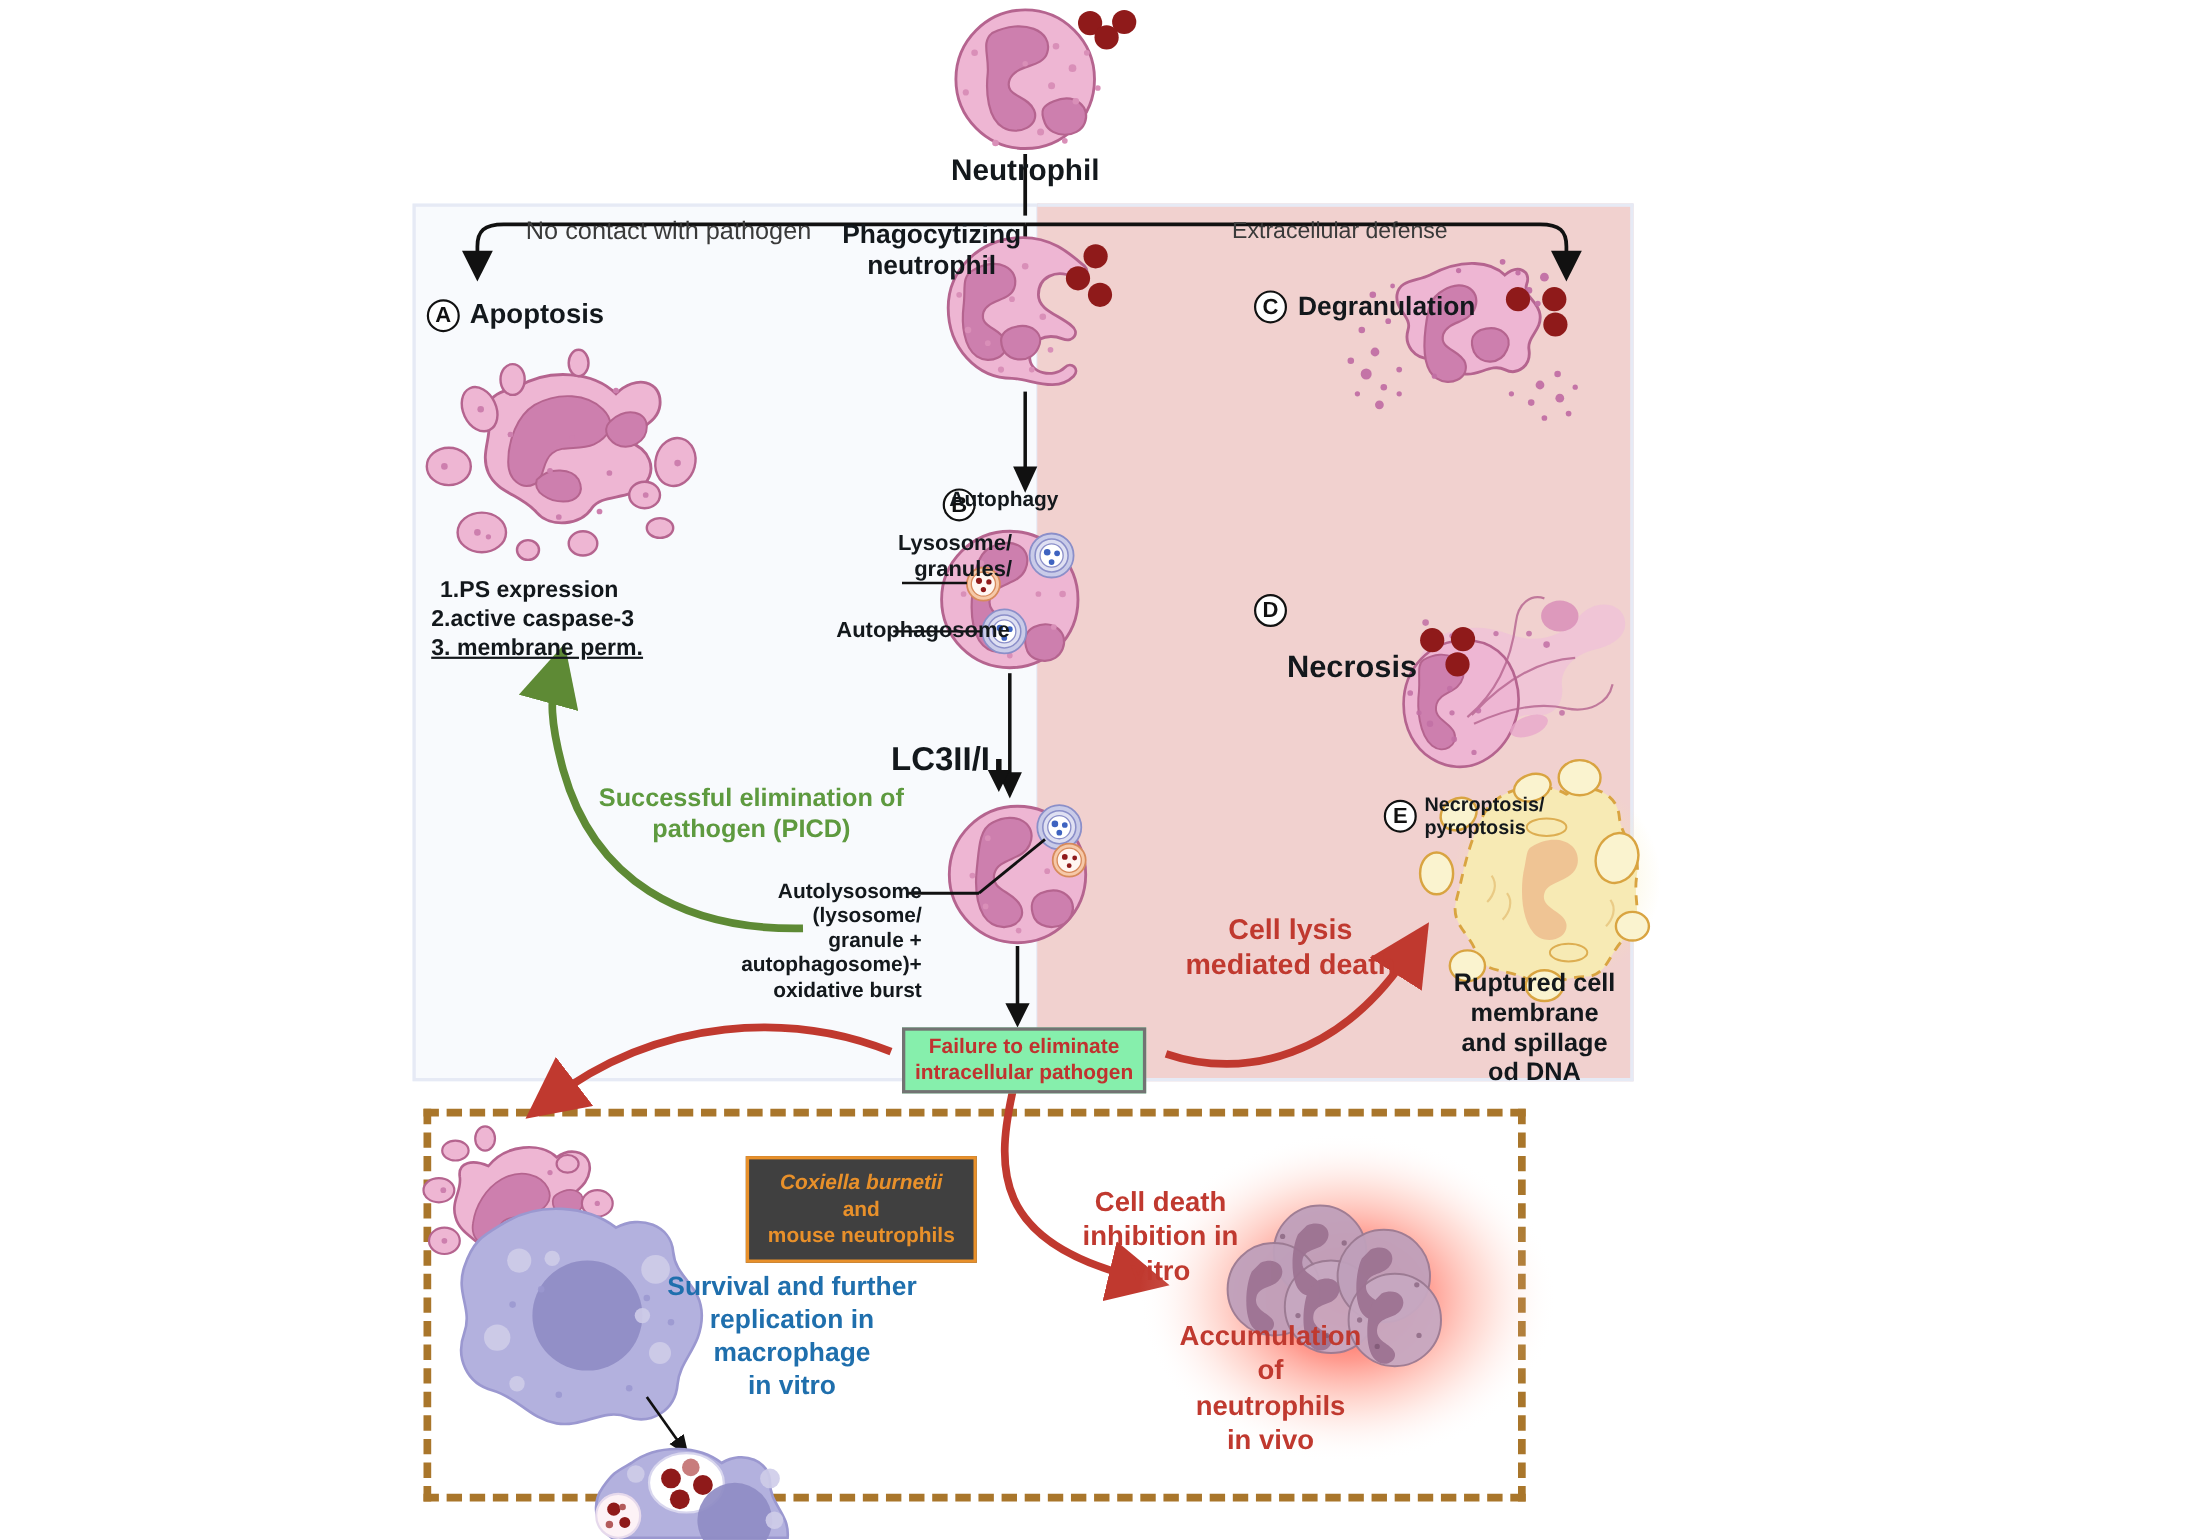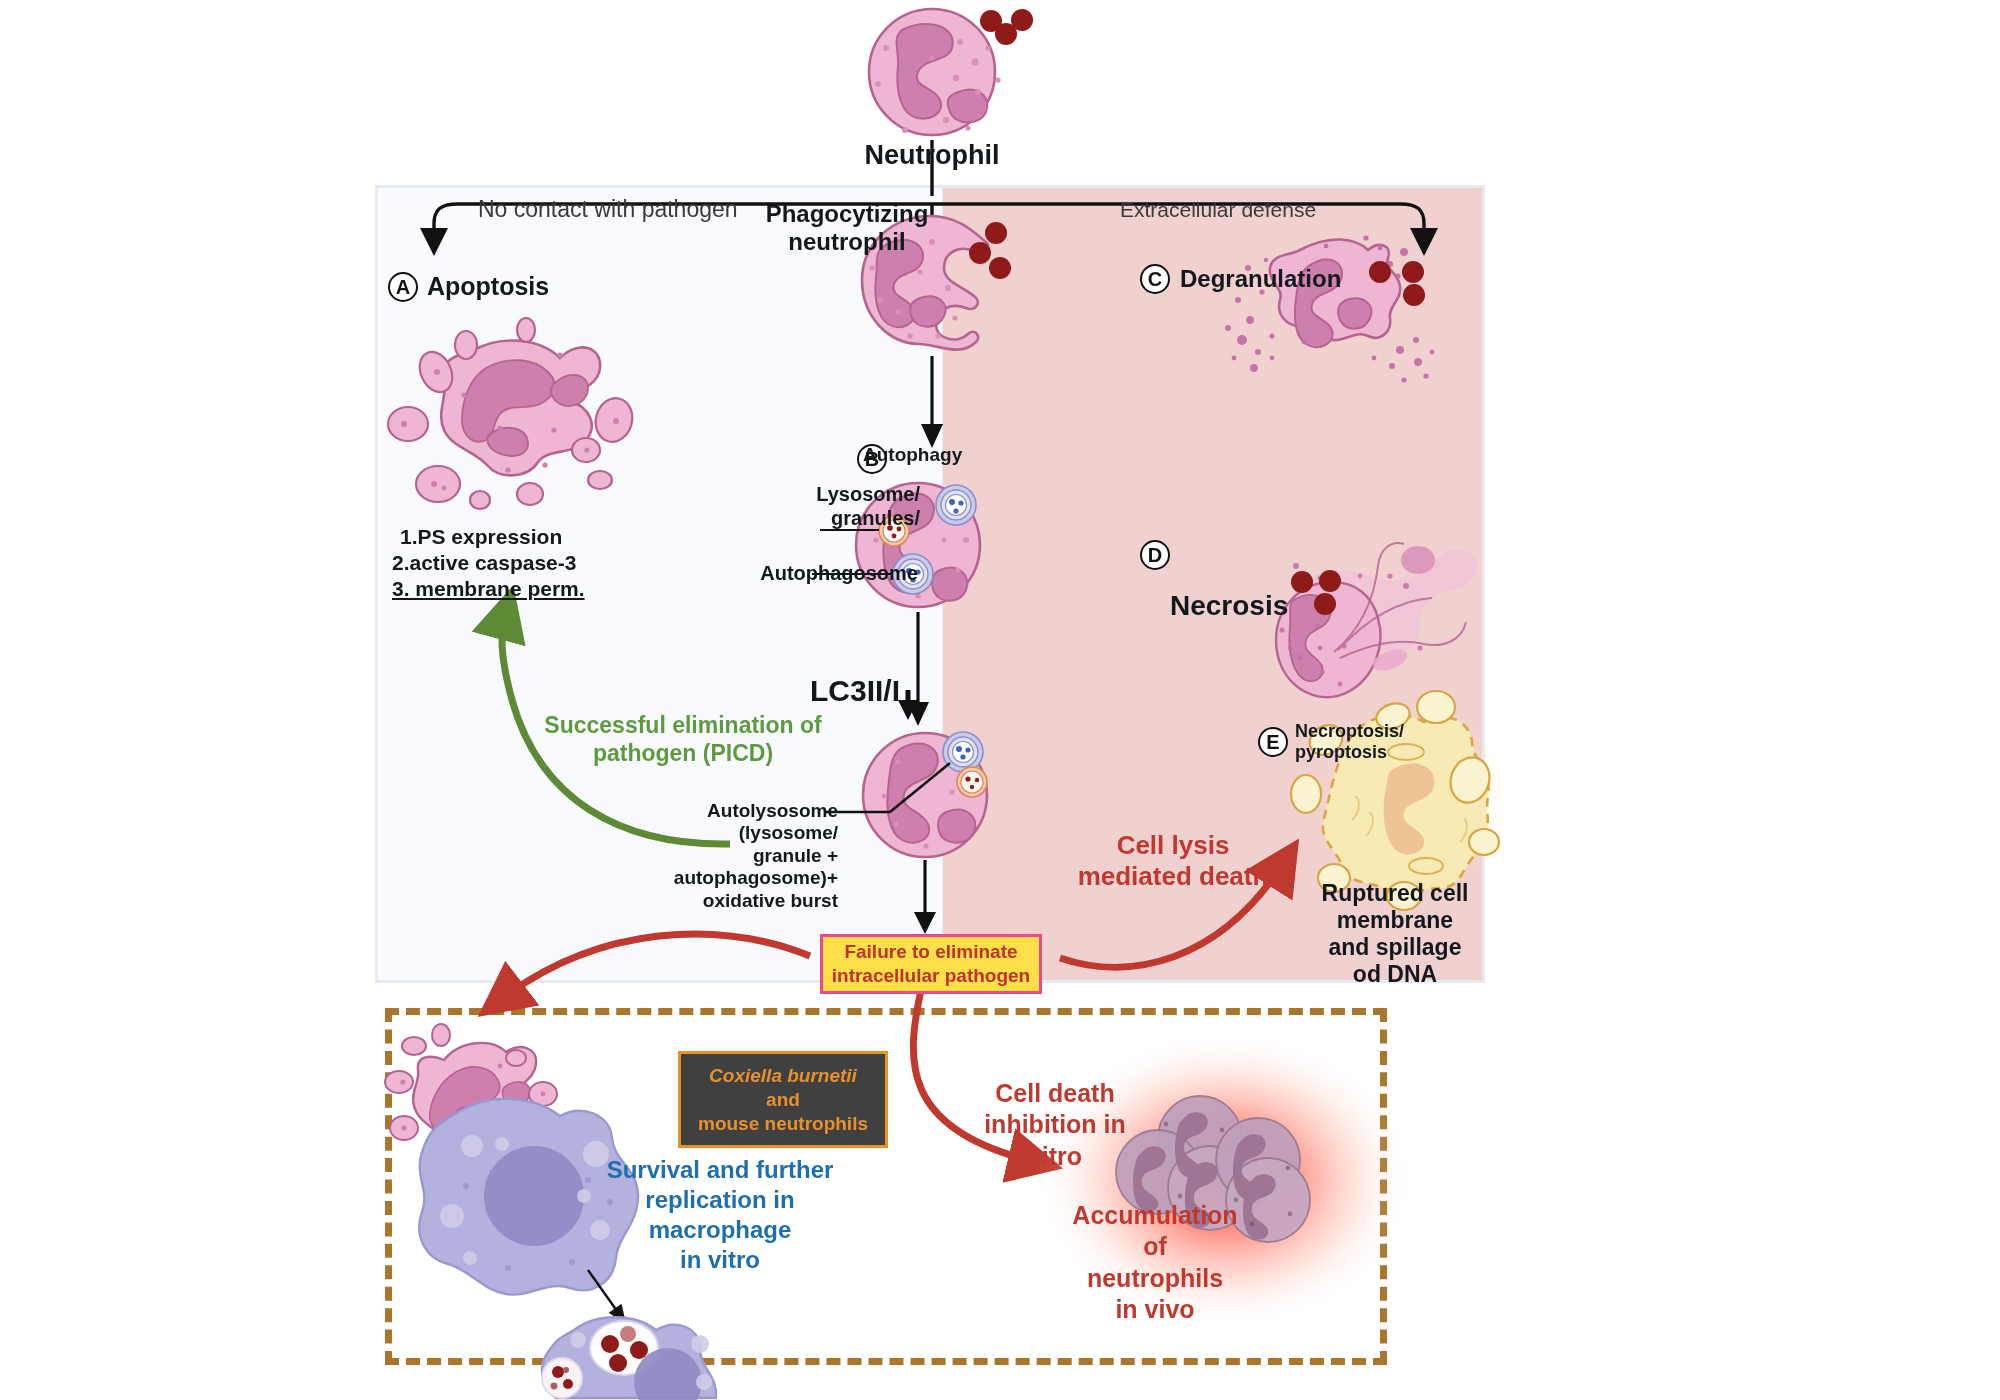--- a/index.html
+++ b/index.html
@@ -38,21 +38,21 @@
   }
 
   .tagbox {
     position:absolute; border:3px solid #e8902a; background:#404040;
     color:#e8902a; font-weight:bold; font-size:19px; text-align:center;
     line-height:1.25; padding:10px 12px;
   }
   .tagbox i { font-style:italic; }
 
   .failbox {
-    position:absolute; border:3px solid #ec4899; background:#fde047;
+    position:absolute; border:3px solid #737373; background:#86efac;
     color:#c0322f; font-weight:bold; font-size:19px; text-align:center;
     line-height:1.25; display:flex; align-items:center; justify-content:center;
   }
 
   .green-txt { color:#5e9a3f; font-weight:bold; font-size:23px; text-align:center; line-height:1.2; }
   .red-txt   { color:#c0392f; font-weight:bold; font-size:26px; text-align:center; line-height:1.2; }
   .red-txt2  { color:#c0392f; font-weight:bold; font-size:25px; text-align:center; line-height:1.25; }
   .blue-txt  { color:#1f6fad; font-weight:bold; font-size:24px; text-align:center; line-height:1.25; }
 
   svg.ov { position:absolute; left:0; top:0; width:2000px; height:1400px; pointer-events:none; }

